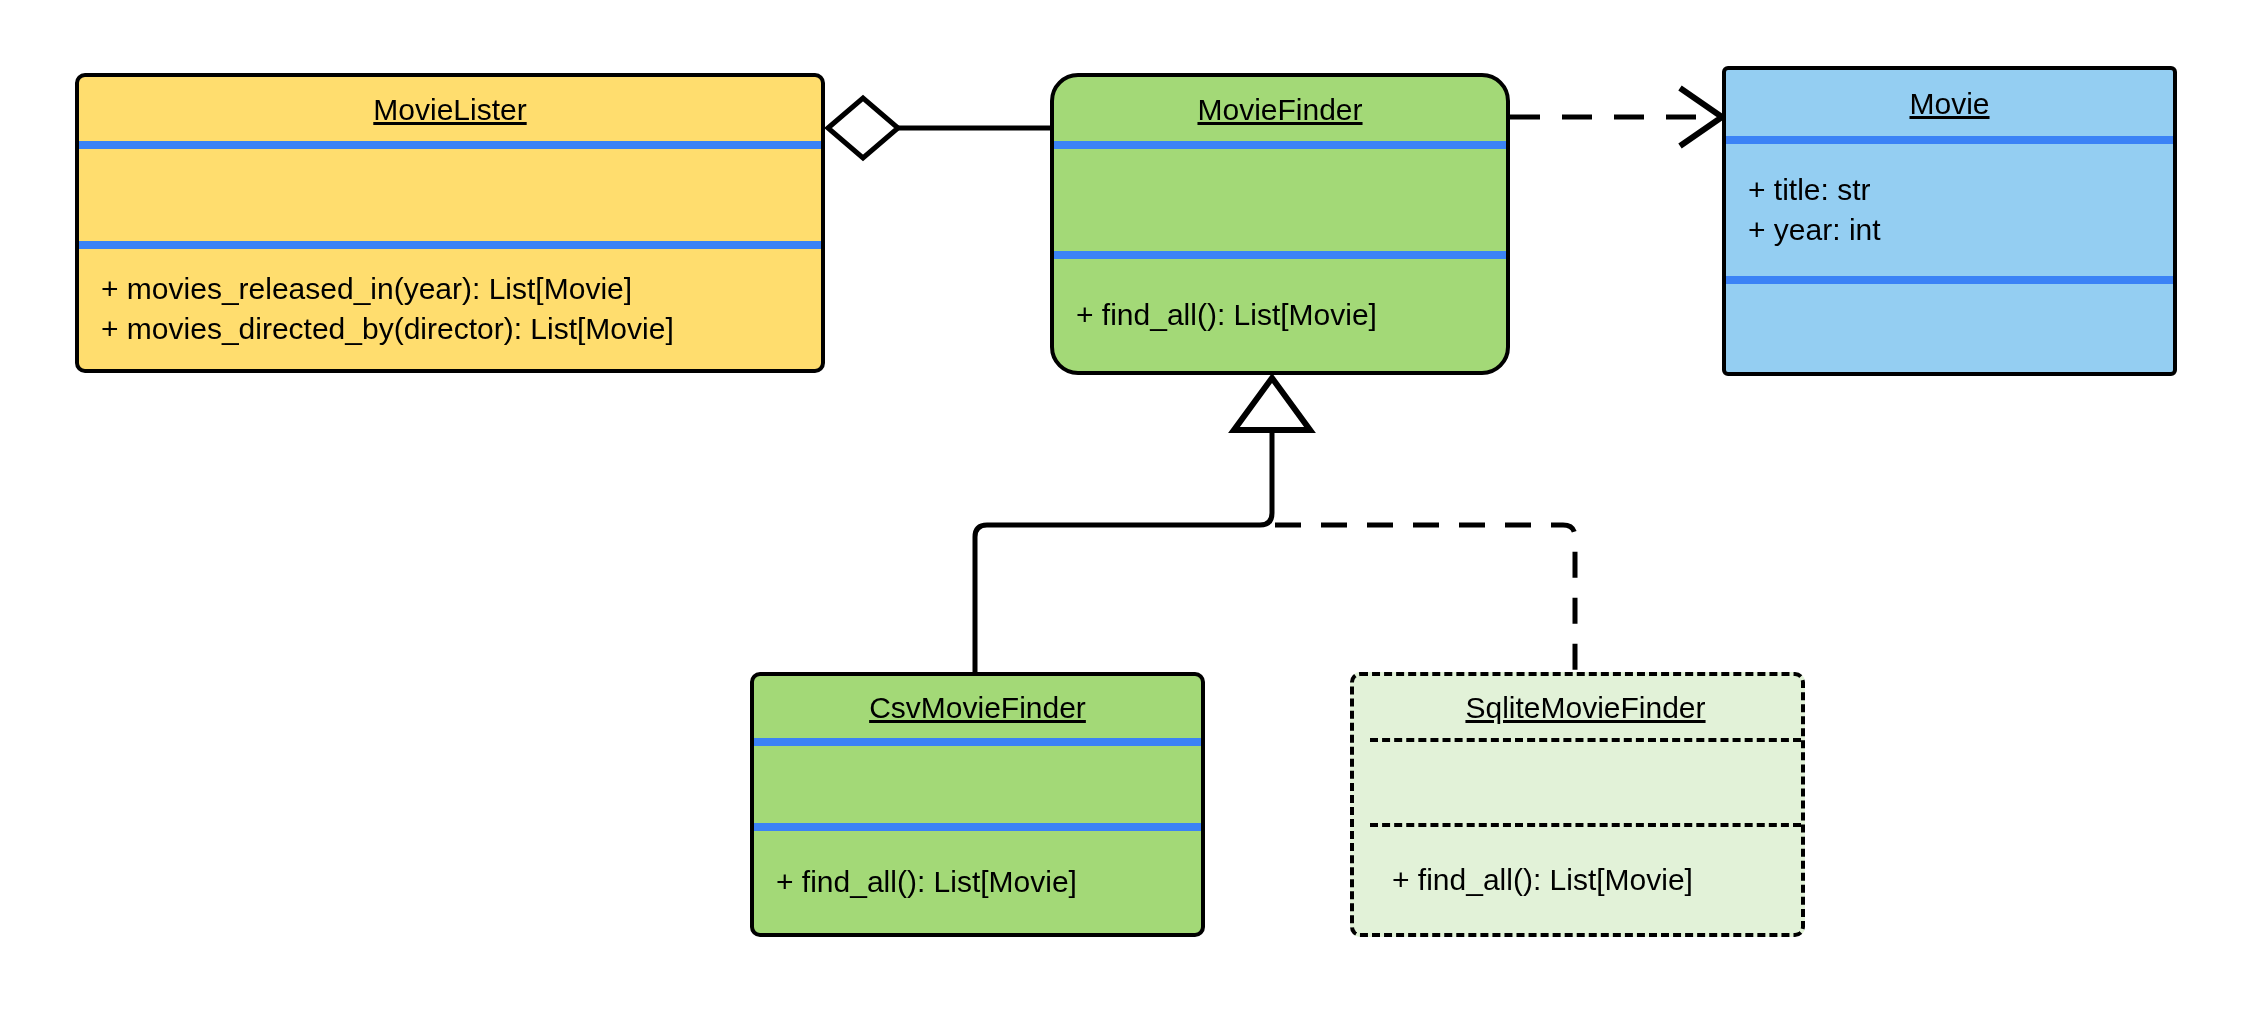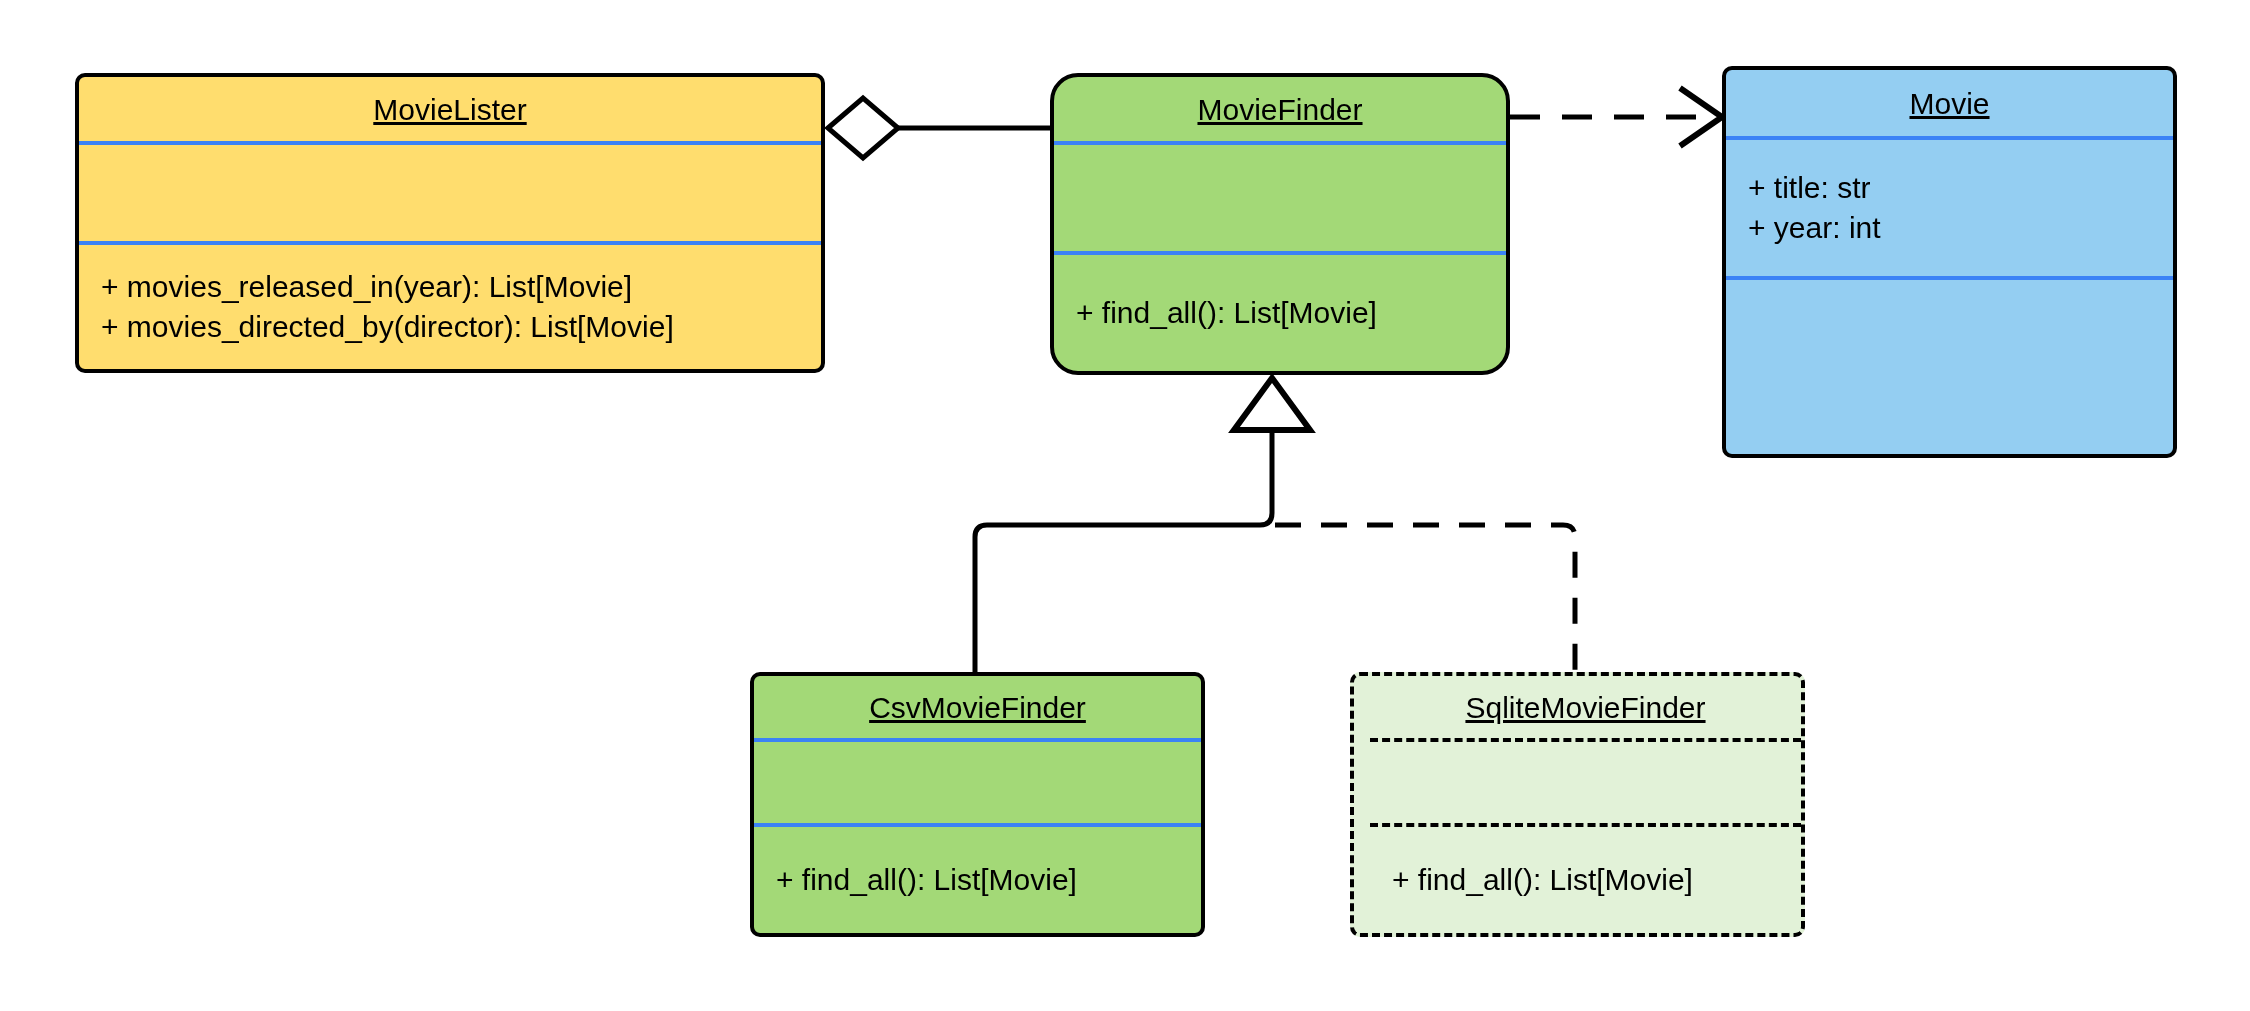--- a/index.html
+++ b/index.html
@@ -43,21 +43,21 @@
     box-sizing: border-box;
     display: flex;
     flex-direction: column;
     justify-content: center;
   }
   .compartment.name-compartment {
     align-items: center;
     justify-content: center;
   }
   .compartment.divided {
-    border-top: 4px solid #3b82f6;
+    border-top: 8px solid #3b82f6;
   }
   .uml-class.dashed .compartment.divided {
     border-top: 4px dashed #000000;
   }
   .class-name {
     font-size: 30px;
     color: #000000;
     line-height: 1.1;
     text-align: center;
     white-space: nowrap;
@@ -120,21 +120,21 @@
     <div class="compartment name-compartment" style="height:64px;">
       <div class="class-name">MovieFinder</div>
     </div>
     <div class="compartment divided members-block" style="height:110px;">
     </div>
     <div class="compartment divided members-block" style="flex:1;">
       <div class="member-line">+ find_all(): List[Movie]</div>
     </div>
   </div>
 
-  <div class="uml-class" style="left:1722px; top:66px; width:455px; height:392px; background:#94cef2;">
+  <div class="uml-class" style="left:1722px; top:66px; width:455px; height:310px; background:#94cef2;border-radius:6px;">
     <div class="compartment name-compartment" style="height:66px;">
       <div class="class-name">Movie</div>
     </div>
     <div class="compartment divided members-block" style="height:140px;">
       <div class="member-line">+ title: str</div>
       <div class="member-line">+ year: int</div>
     </div>
     <div class="compartment divided members-block" style="flex:1;">
     </div>
   </div>

